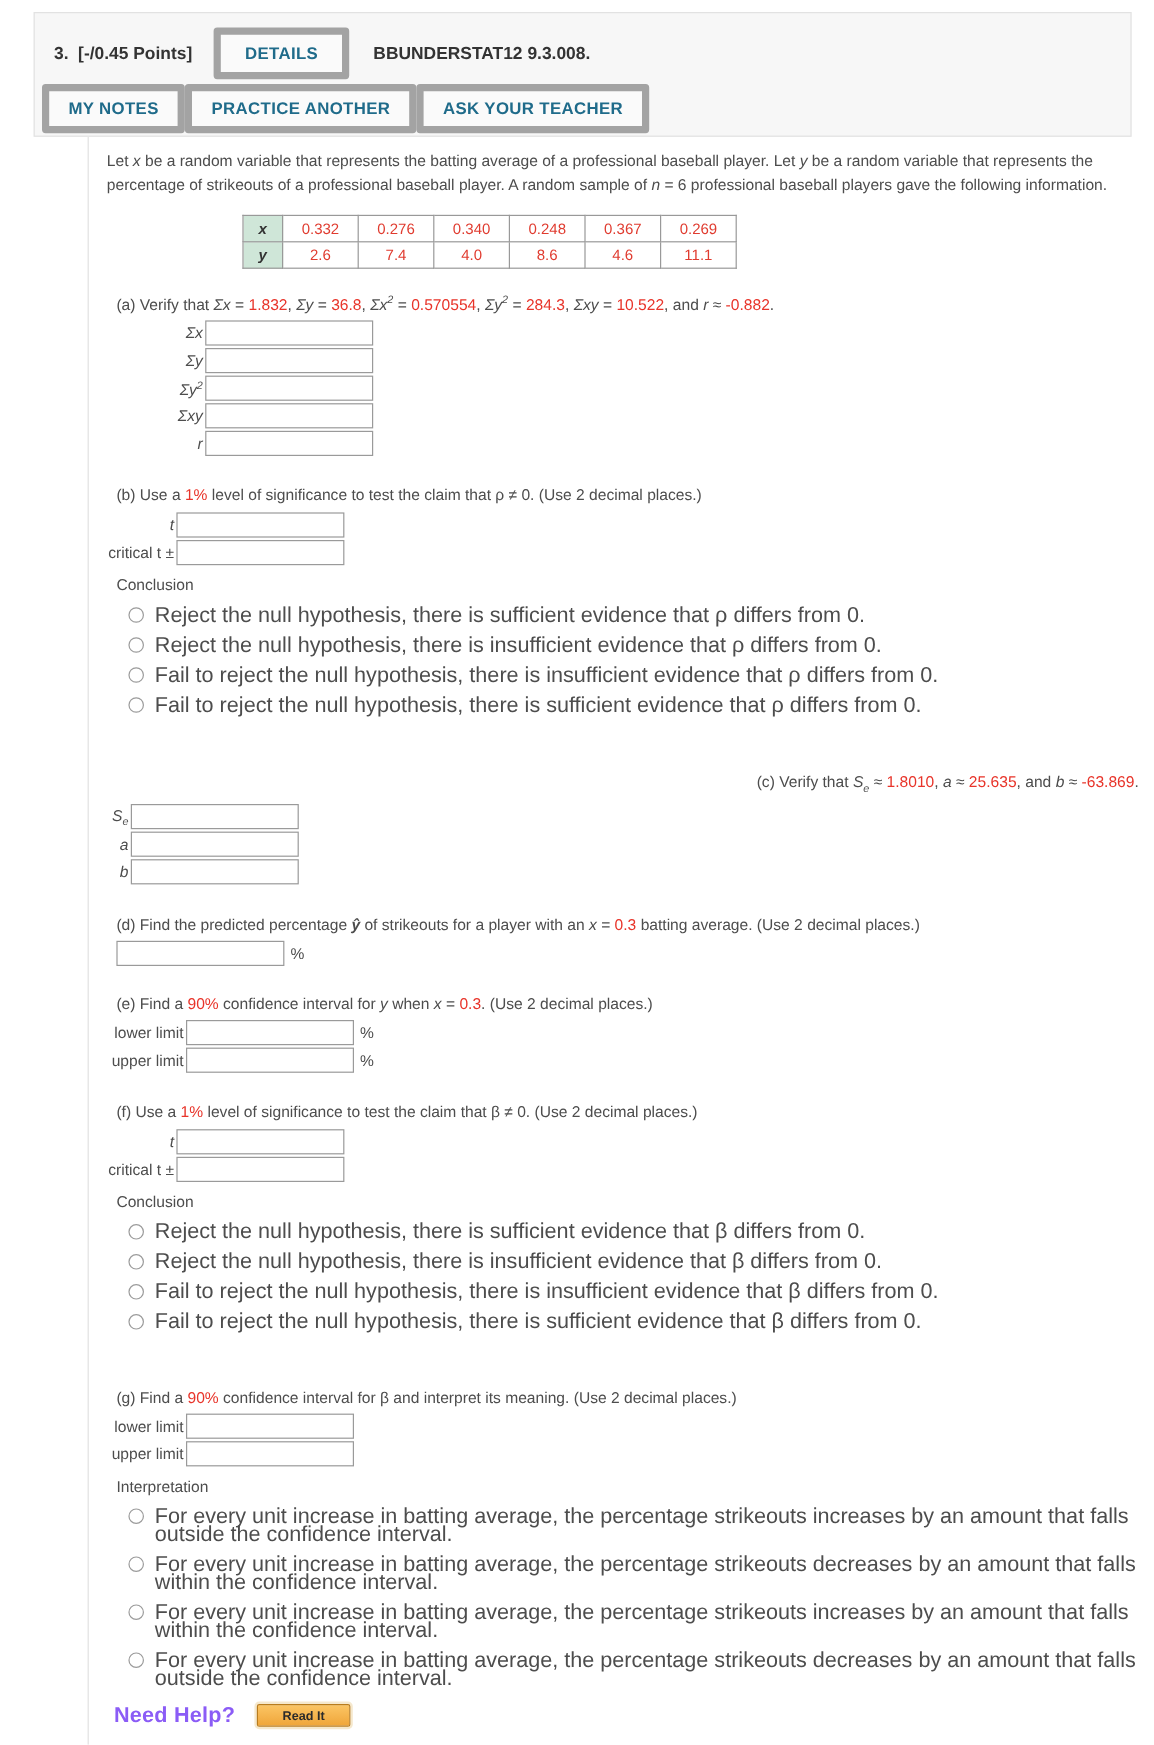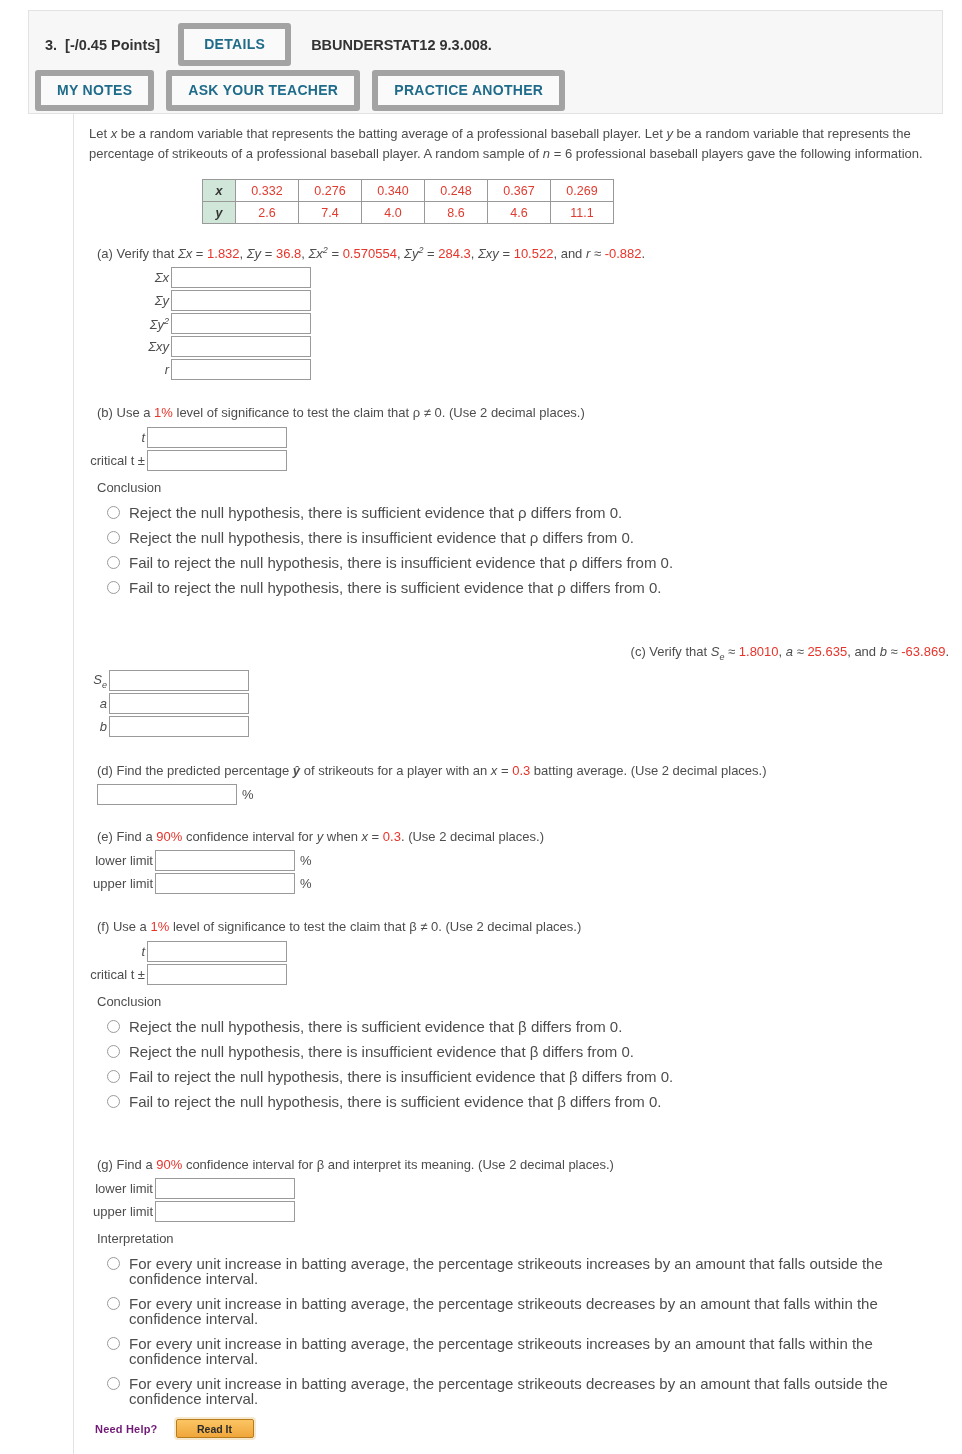--- a/index.html
+++ b/index.html
@@ -71,21 +71,20 @@
     font-size: 14.5px;
     color: #333;
     margin-left: 20px;
     white-space: nowrap;
   }
   .hdr-row2 {
     position: absolute;
     left: 6px;
     top: 59px;
     display: flex;
-    gap: 12px;
   }
 
   
   .content-wrap {
     position: absolute;
     left: 73px;
     top: 114px;
     width: 914px;
     height: 1340px;
     border-left: 1px solid #e2e2e2;
@@ -190,37 +189,37 @@
     border: 1px solid #9b9b9b;
     border-radius: 50%;
     background: #fff;
     box-sizing: border-box;
     flex: 0 0 auto;
     margin-top: 1px;
     cursor: pointer;
   }
   .opt-label {
     margin-left: 9px;
-    font-size: 15px;
+    font-size: 18px;
     line-height: 15px;
     color: #4d4d4d;
   }
 
   
   .needhelp {
     position: absolute;
     left: 95px;
     top: 1419px;
     display: flex;
     align-items: center;
   }
   .nh-text {
-    color: #701a75;
-    font-weight: bold;
-    font-size: 11px;
+    color: #8b5cf6;
+    font-weight: bold;
+    font-size: 18px;
     letter-spacing: .2px;
   }
   .readit {
     margin-left: 18px;
     width: 78px;
     height: 19px;
     background: linear-gradient(#fbc564, #f0a63a);
     border: 1px solid #b97c1d;
     box-shadow: 0 0 0 2px #f5e8cd;
     border-radius: 2px;
@@ -239,22 +238,22 @@
 
 <div class="header-panel">
   <div class="hdr-row1">
     <span class="q-num">3.</span>
     <span class="q-points">[-/0.45 Points]</span>
     <button class="btn-teal details-btn">DETAILS</button>
     <span class="q-code">BBUNDERSTAT12 9.3.008.</span>
   </div>
   <div class="hdr-row2">
     <button class="btn-teal">MY NOTES</button>
+    <button class="btn-teal">PRACTICE ANOTHER</button>
     <button class="btn-teal">ASK YOUR TEACHER</button>
-    <button class="btn-teal">PRACTICE ANOTHER</button>
   </div>
 </div>
 
 <div class="content-wrap">
 <div class="content">
 
   <div class="prob-text"><span>Let </span><i>x</i><span> be a random variable that represents the batting average of a professional baseball player. Let </span><i>y</i><span> be a random variable that represents the percentage of strikeouts of a professional baseball player. A random sample of </span><i>n</i><span> = 6 professional baseball players gave the following information.</span></div>
 
   <table class="dtable">
     <tbody>

